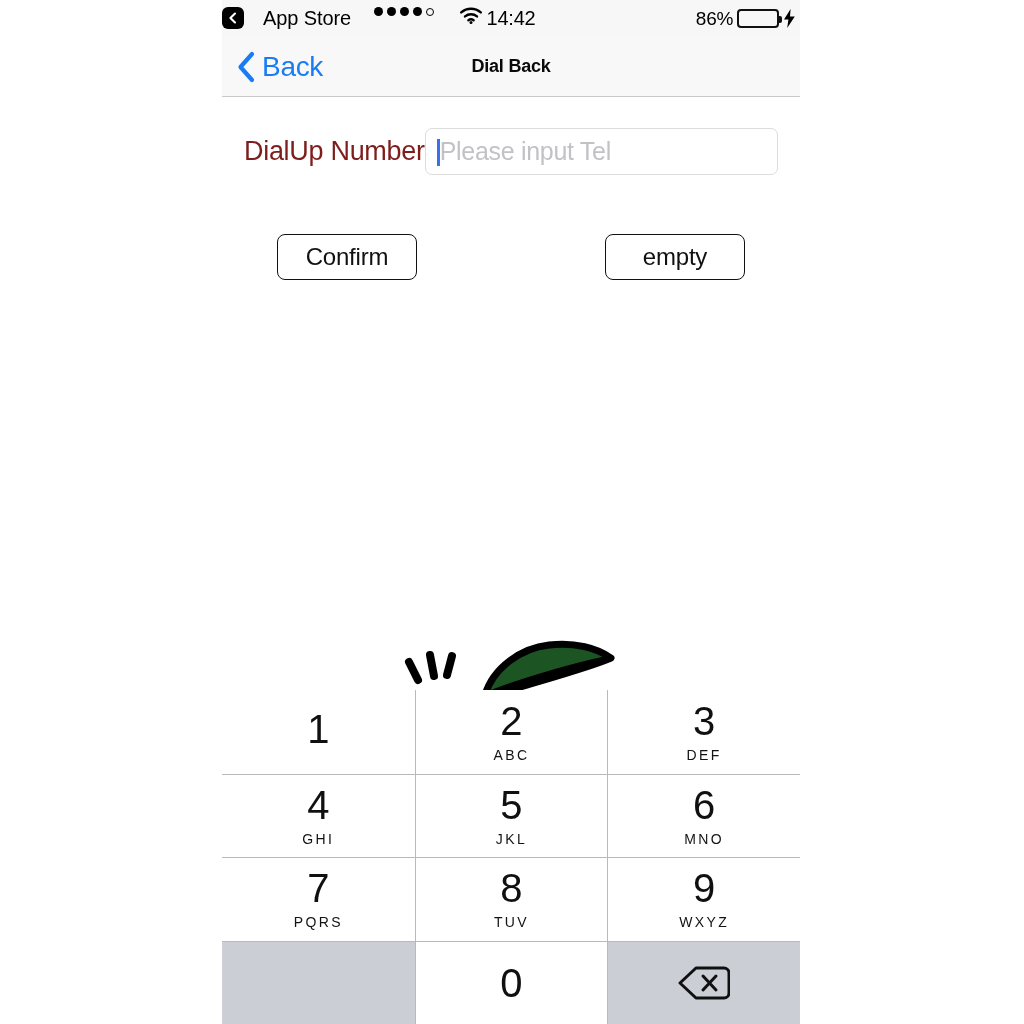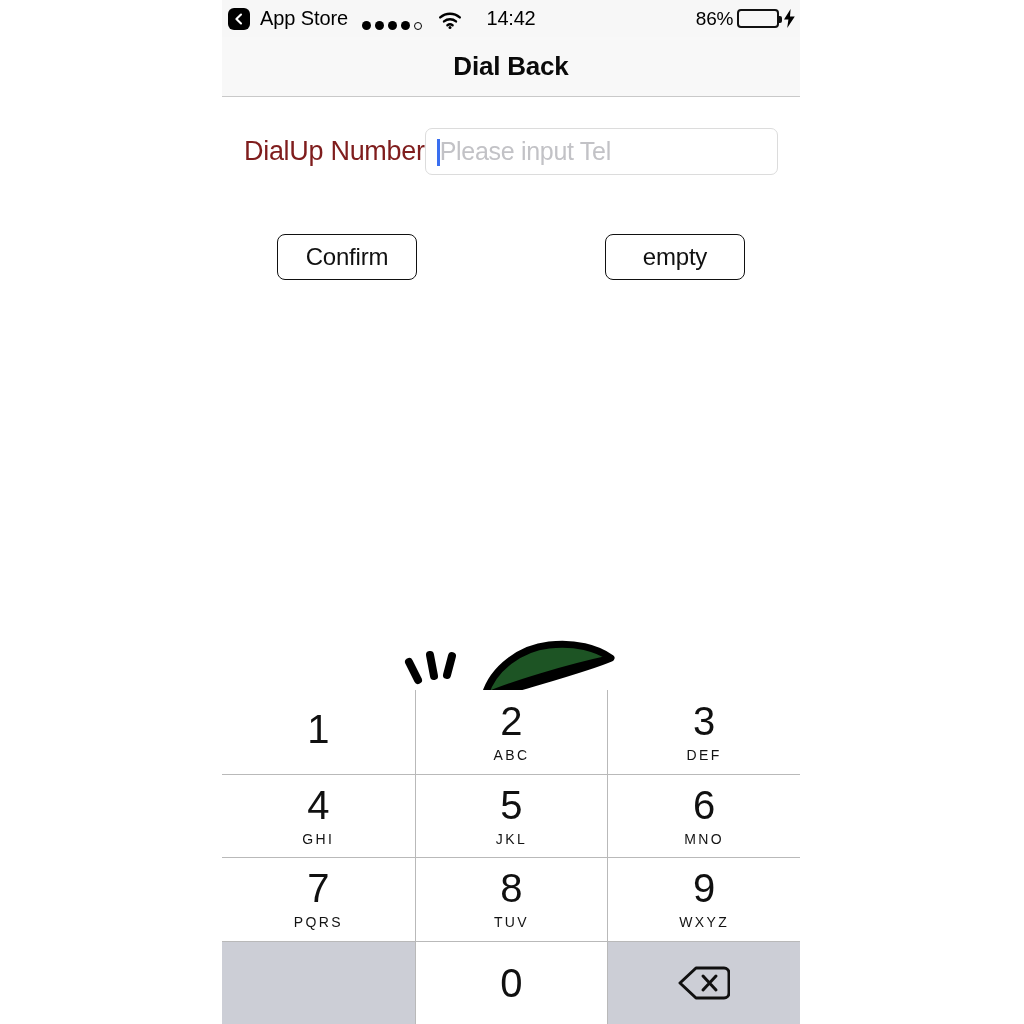--- a/index.html
+++ b/index.html
@@ -35,23 +35,22 @@
     height: 37px;
     background: #f7f7f7;
     display: flex;
     align-items: center;
     font-size: 20px;
     color: #000;
     font-weight: 500;
   }
   #status-left {
     display: flex;
-    align-items: flex-end;
-    margin-left: 6px;
-    gap: 10px;
+    align-items: flex-start;
+    gap: 19px;
   }
   .back-chip {
     width: 22px; height: 22px;
     background: #000;
     border-radius: 6px;
     display: flex;
     align-items: center;
     justify-content: center;
     flex: 0 0 auto;
   }
@@ -138,21 +137,21 @@
     color: #1a7cf5;
     font-size: 28px;
     letter-spacing: -0.3px;
   }
   #nav-title {
     position: absolute;
     left: 0; right: 0; top: 0; bottom: 0;
     display: flex;
     align-items: center;
     justify-content: center;
-    font-size: 26px;
+    font-size: 18px;
     font-weight: 700;
     color: #0a0a0a;
     letter-spacing: -0.2px;
   }
 
   
   #form-row {
     position: absolute;
     left: 0; top: 128px;
     width: 578px;
@@ -313,20 +312,28 @@
       </span>
       <span style="display:flex;align-items:center;">
         <svg width="13" height="19" viewBox="0 0 13 19" aria-hidden="true">
           <path d="M7.6 0 L1 10.6 L5.4 10.6 L4.2 19 L11.8 7.6 L7 7.6 Z" fill="#000"></path>
         </svg>
       </span>
     </div>
   </div>
 
   <div id="nav-bar">
+    <div id="back-button">
+      <span style="display:flex;align-items:center;">
+        <svg width="20" height="32" viewBox="0 0 20 32" aria-hidden="true">
+          <path d="M16 3 L4.5 16 L16 29" fill="none" stroke="#1a7cf5" stroke-width="4.2" stroke-linecap="round" stroke-linejoin="round"></path>
+        </svg>
+      </span>
+      <span id="back-label">Back</span>
+    </div>
     <div id="nav-title">Dial Back</div>
   </div>
 
   <div id="form-row">
     <span id="field-label">DialUp Number</span>
     <div id="tel-input-wrap">
       <span id="caret"></span>
       <span id="tel-placeholder">Please input Tel</span>
     </div>
   </div>

